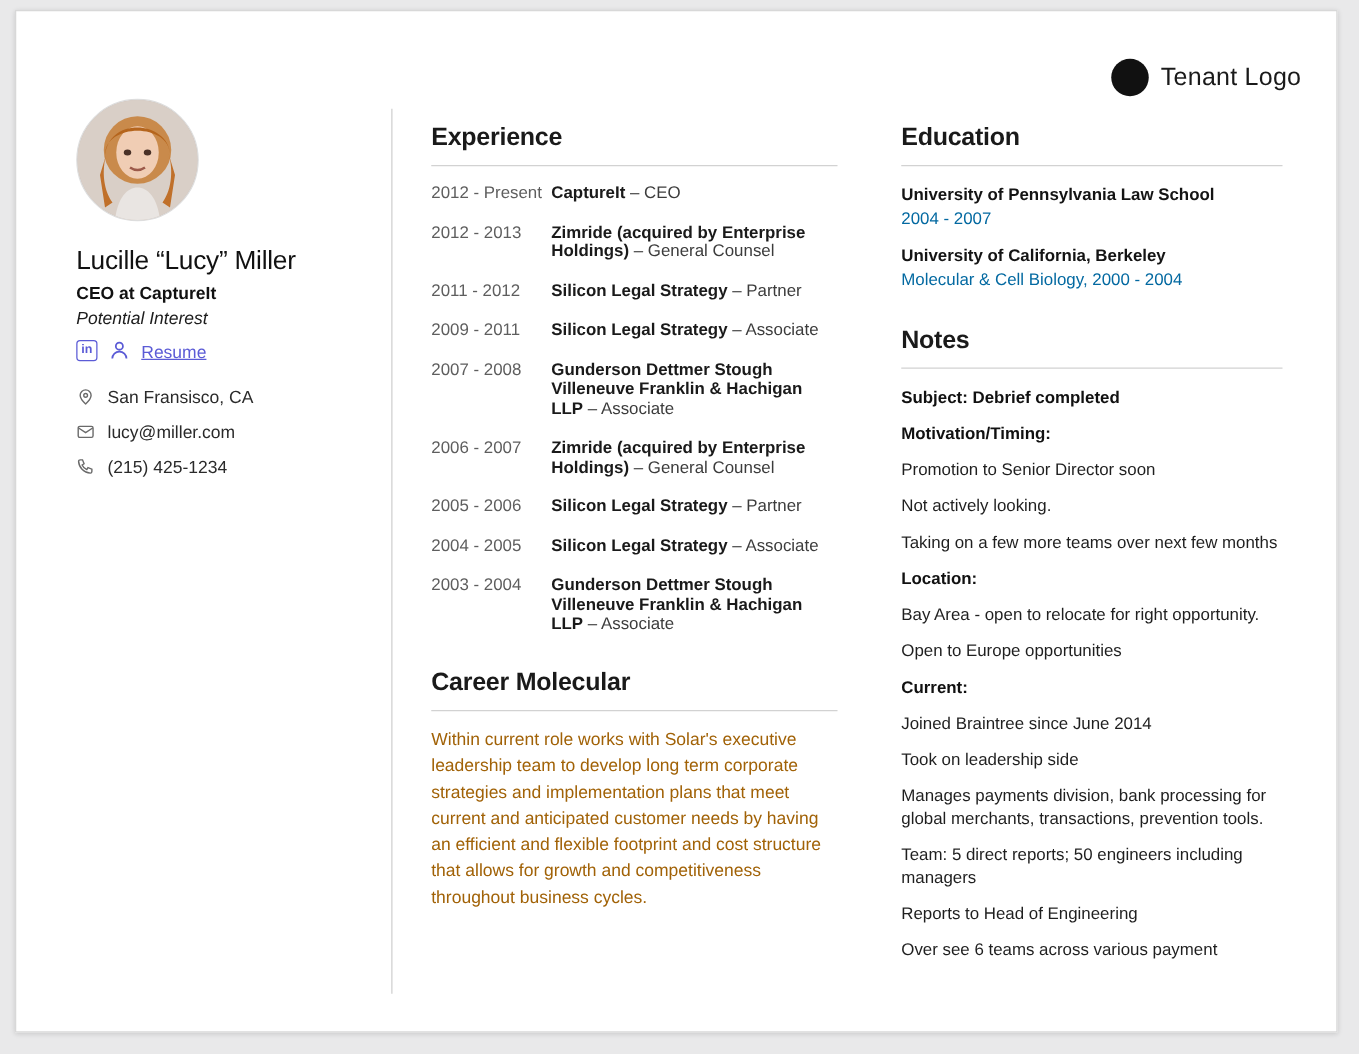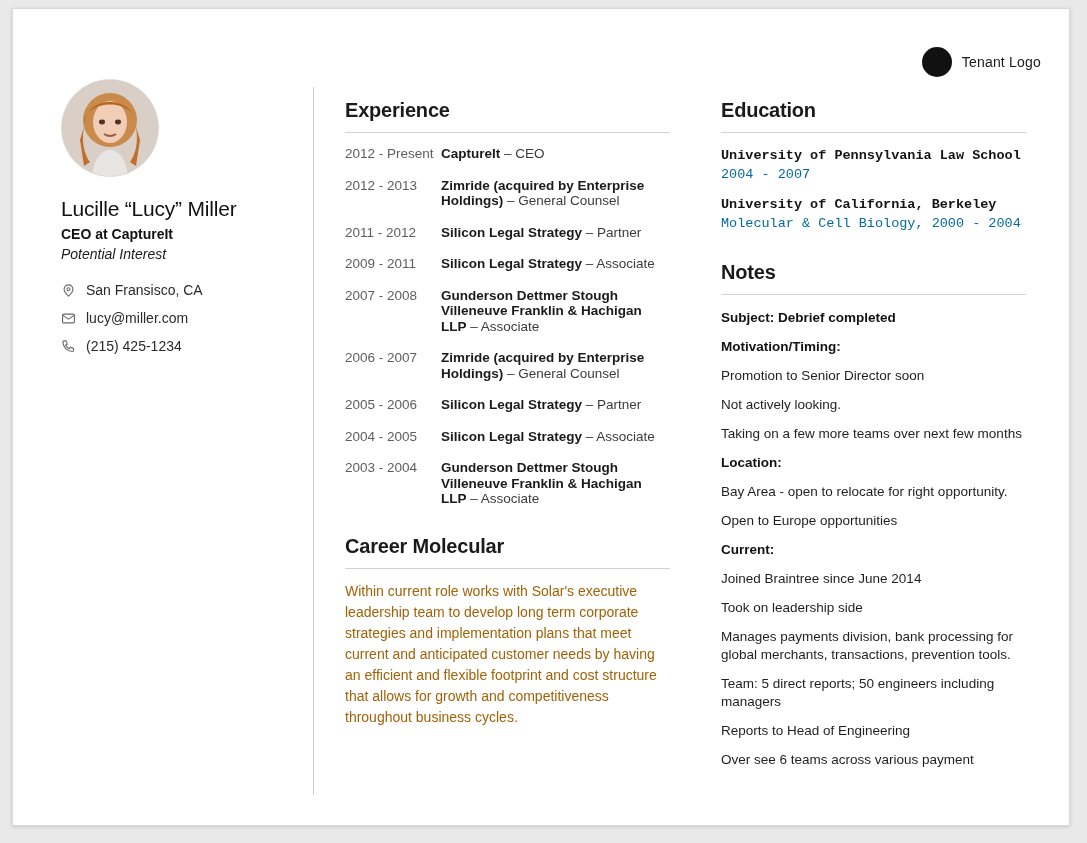--- a/index.html
+++ b/index.html
@@ -37,21 +37,21 @@
     align-items: center;
     gap: 10px;
   }
   .tenant-dot {
     width: 30px; height: 30px;
     border-radius: 50%;
     background: #111111;
     display: block;
   }
   .tenant-label {
-    font-size: 14px;
+    font-size: 20px;
     color: #1a1a1a;
     letter-spacing: 0.2px;
   }
 
   
   .left {
     position: absolute;
     left: 48px;
     top: 70px;
     width: 235px;
@@ -188,21 +188,21 @@
     color: #a16207;
   }
 
   
   .right {
     position: absolute;
     left: 708px;
     top: 90px;
     width: 305px;
   }
-  .edu-item { margin-top: 14px; font-family: Liberation Mono, monospace; }
+  .edu-item { margin-top: 14px; }
   .edu-school {
     font-size: 13.5px;
     font-weight: bold;
     color: #141414;
     line-height: 18px;
   }
   .edu-detail {
     font-size: 13.5px;
     color: #0369a1;
     margin-top: 2px;
@@ -241,20 +241,30 @@
           <ellipse cx="56" cy="42" rx="3" ry="2.4" fill="#4a3228"></ellipse>
           <path d="M42 54 Q48 58 54 54" stroke="#9c5a4a" stroke-width="2" fill="none"></path>
           <path d="M30 96 C32 78 40 70 48 70 C56 70 64 78 66 96 Z" fill="#e9e5e2"></path>
         </svg>
       </div>
 
       <div class="person-name">Lucille “Lucy” Miller</div>
       <div class="person-role">CEO at CaptureIt</div>
       <div class="person-interest">Potential Interest</div>
 
+      <div class="links-row">
+        <span class="linkedin-ico">in</span>
+        <span class="person-ico">
+          <svg viewBox="0 0 24 24" width="17" height="17" fill="none" stroke="#5b5bd6" stroke-width="2">
+            <circle cx="12" cy="7" r="4"></circle>
+            <path d="M4 21c0-4.4 3.6-8 8-8s8 3.6 8 8"></path>
+          </svg>
+        </span>
+        <a class="resume-link" href="#">Resume</a>
+      </div>
 
       <div class="contact">
         <div class="contact-row">
           <span class="ico">
             <svg viewBox="0 0 24 24" width="15" height="15" fill="none" stroke="#6a6a6a" stroke-width="1.8">
               <path d="M12 21s7-6.2 7-11a7 7 0 1 0-14 0c0 4.8 7 11 7 11z"></path>
               <circle cx="12" cy="10" r="2.4"></circle>
             </svg>
           </span>
           <span>San Fransisco, CA</span>

